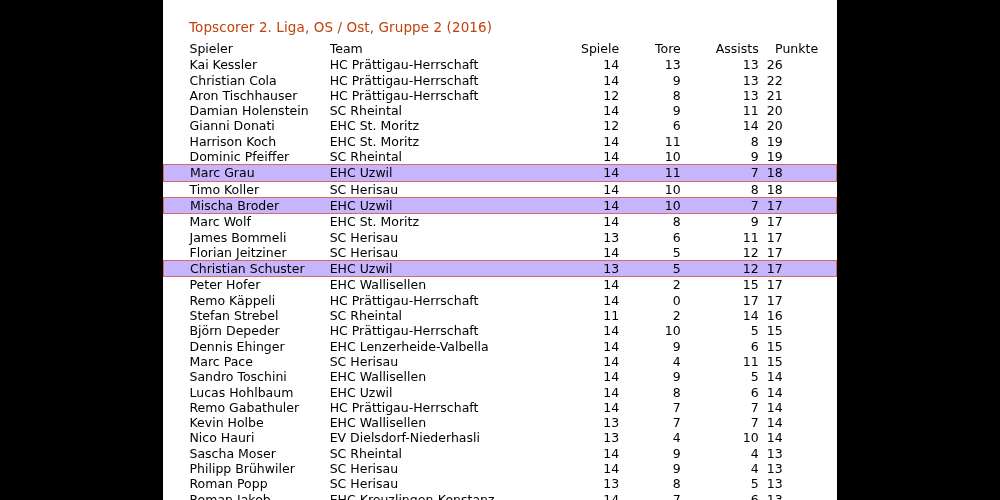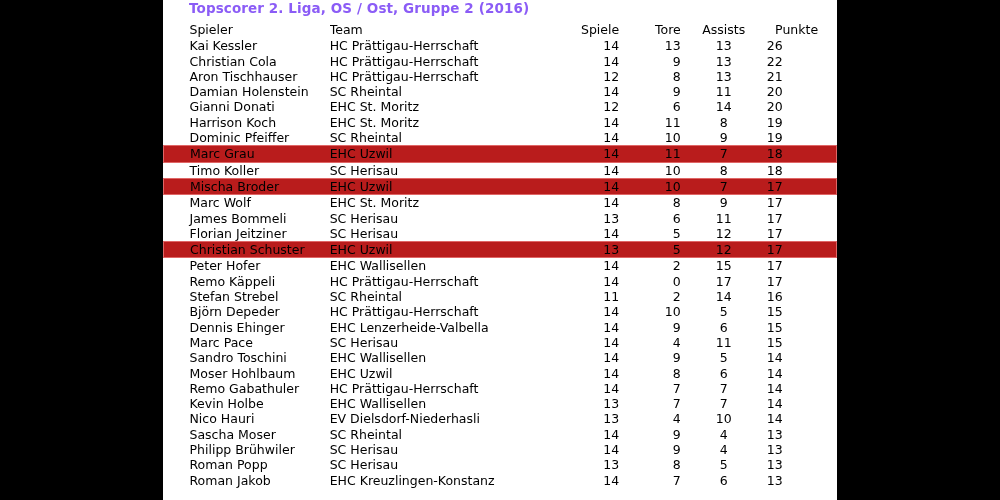--- a/index.html
+++ b/index.html
@@ -20,24 +20,24 @@
     position: absolute;
     left: 163px;
     top: 0px;
     width: 674px;
     height: 500px;
     background: #ffffff;
     overflow: hidden;
     font-family: "DejaVu Sans", "Liberation Sans", sans-serif;
   }
   .title {
-    color: #8b5cf6;
-    font-weight: bold;
+    color: #c2410c;
+    font-weight: normal;
     font-size: 13.5px;
-    padding: 0 0 6px 26px;
+    padding: 19px 0 6px 26px;
     letter-spacing: 0.1px;
     white-space: nowrap;
   }
   table.stats {
     border-collapse: collapse;
     width: 100%;
     font-size: 12.5px;
     color: #000000;
     table-layout: fixed;
   }
@@ -51,27 +51,27 @@
     overflow: hidden;
   }
   table.stats thead th {
     font-weight: normal;
     padding-bottom: 1px;
   }
   .c-player { width: 162px; text-align: left; padding-left: 26px !important; box-sizing: border-box; }
   .c-team   { width: 210px; text-align: left; }
   .c-spiele { width: 80px;  text-align: right; padding-right: 8px !important; box-sizing: border-box; }
   .c-tore   { width: 60px;  text-align: right; padding-right: 8px !important; box-sizing: border-box; }
-  .c-assists{ width: 76px;  text-align: center; padding-right: 8px !important; box-sizing: border-box; margin-top: 44px; }
+  .c-assists{ width: 76px;  text-align: right; padding-right: 8px !important; box-sizing: border-box; margin-top: 44px; }
   .c-punkte { width: 68px;  padding-right: 10px !important; box-sizing: border-box; }
 
   tr.hl td {
     border-top: 1px solid #e06666;
     border-bottom: 1px solid #e06666;
-    background: #b91c1c;
+    background: #c4b5fd;
   }
   tr.hl td.c-player { border-left: 1px solid #e06666; }
   tr.hl td.c-punkte { border-right: 1px solid #e06666; }
 </style>
 </head>
 <body>
 
 <div class="page">
   <div class="sheet">
     <div class="title">Topscorer 2. Liga, OS / Ost, Gruppe 2 (2016)</div>
@@ -249,21 +249,21 @@
           </tr>
           <tr>
             <td class="c-player">Sandro Toschini</td>
             <td class="c-team">EHC Wallisellen</td>
             <td class="c-spiele">14</td>
             <td class="c-tore">9</td>
             <td class="c-assists">5</td>
             <td class="c-punkte">14</td>
           </tr>
           <tr>
-            <td class="c-player">Moser Hohlbaum</td>
+            <td class="c-player">Lucas Hohlbaum</td>
             <td class="c-team">EHC Uzwil</td>
             <td class="c-spiele">14</td>
             <td class="c-tore">8</td>
             <td class="c-assists">6</td>
             <td class="c-punkte">14</td>
           </tr>
           <tr>
             <td class="c-player">Remo Gabathuler</td>
             <td class="c-team">HC Prättigau-Herrschaft</td>
             <td class="c-spiele">14</td>

